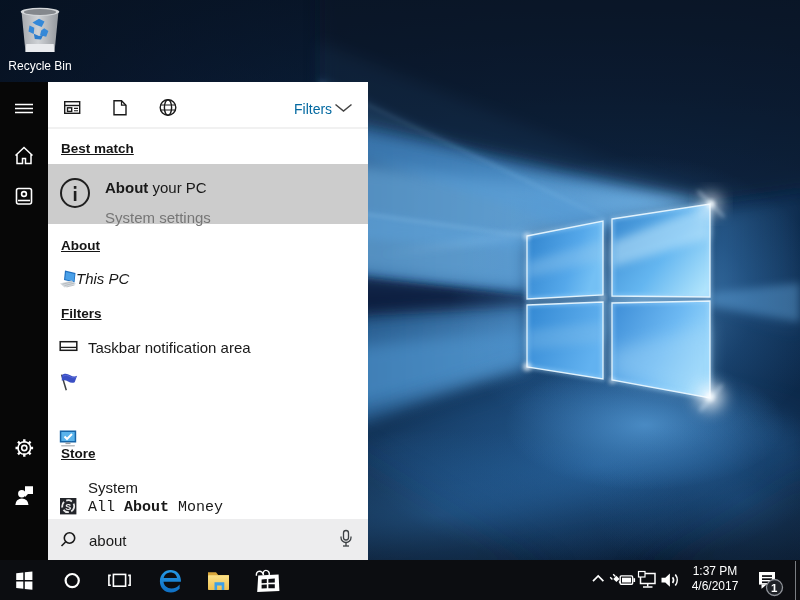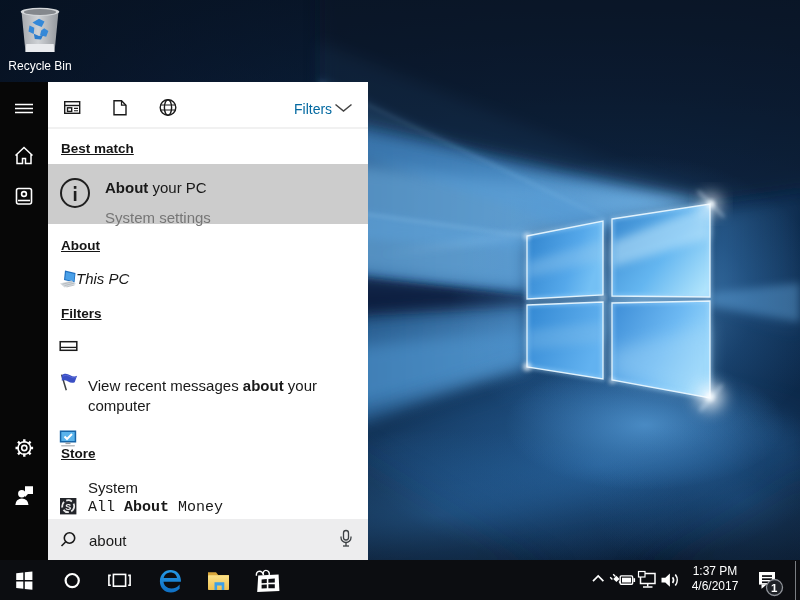--- a/index.html
+++ b/index.html
@@ -287,21 +287,21 @@
       <line x1="295" y1="464" x2="301" y2="464"></line>
     </g>
   </svg>
   <div id="filters">Filters</div>
   <div class="sec" style="top:60px;">Best match</div>
   <div class="row" style="top:98px;"><b>About</b> your PC</div>
   <div class="row" style="top:119.5px;color:#767676;margin-top:8px;">System settings</div>
   <div class="sec" style="top:157px;">About</div>
   <div class="row" style="top:189px;left:28px;font-style:italic;">This PC</div>
   <div class="sec" style="top:224.5px;">Filters</div>
-  <div class="row" style="top:293.5px;left:40px;width:245px;line-height:20.5px;">View recent messages <b>about</b> your computer</div>
+  <div class="row" style="top:257.5px;left:40px;">Taskbar notification area</div>
   <div class="row" style="top:349.5px;left:40px;margin-top:48px;">System</div>
   <div class="sec" style="top:365px;">Store</div>
   <div class="row" style="top:417.5px;left:40px;font-family:Liberation Mono, monospace;">All <b>About</b> Money</div>
   <div class="row" style="top:451px;left:41px;">about</div>
 </div>
 
 <div id="taskbar" class="abs">
   <svg id="tbicons" style="position:absolute;left:0;top:0" width="800" height="40" viewBox="0 0 800 40">
     <defs>
       <linearGradient id="edgeg" x1="0" y1="0" x2="0" y2="1">

